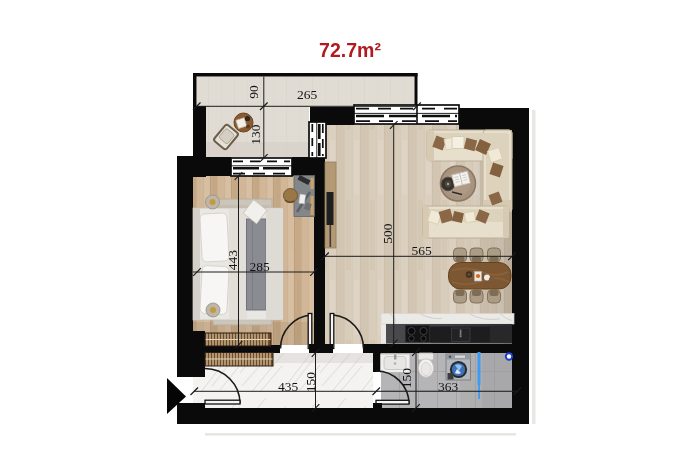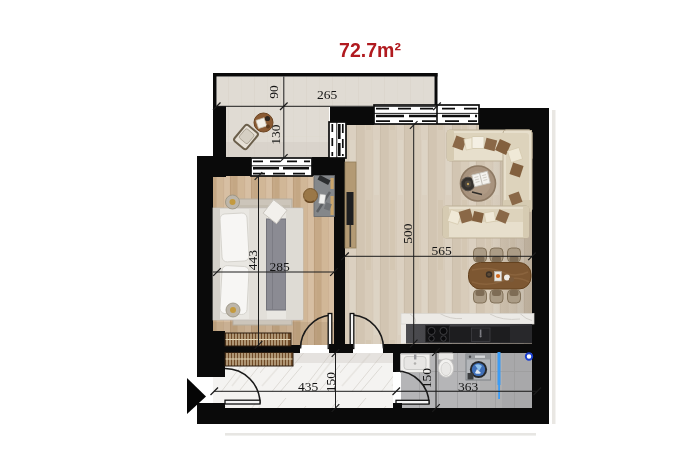--- a/index.html
+++ b/index.html
@@ -1,16 +1,16 @@
 <!DOCTYPE html>
 <html><head>
 <meta charset="utf-8">
 <style>
   html,body{margin:0;padding:0;background:#ffffff;}
-  .wrap{width:632px;height:467px;position:relative;overflow:hidden;background:#fff;padding-left:20px;}
+  .wrap{width:632px;height:467px;position:relative;overflow:hidden;background:#fff;}
   text{font-family:"Liberation Serif", serif;fill:#141414;}
   .ttl{font-family:"Liberation Sans", sans-serif;font-weight:bold;fill:#b11a1f;}
 </style>
 </head>
 <body>
 <div class="wrap">
 <svg width="700" height="467" viewBox="0 0 700 467">
 <defs>
   <pattern id="wA" width="21" height="120" patternUnits="userSpaceOnUse">
     <rect width="21" height="120" fill="#ccb193"></rect>

